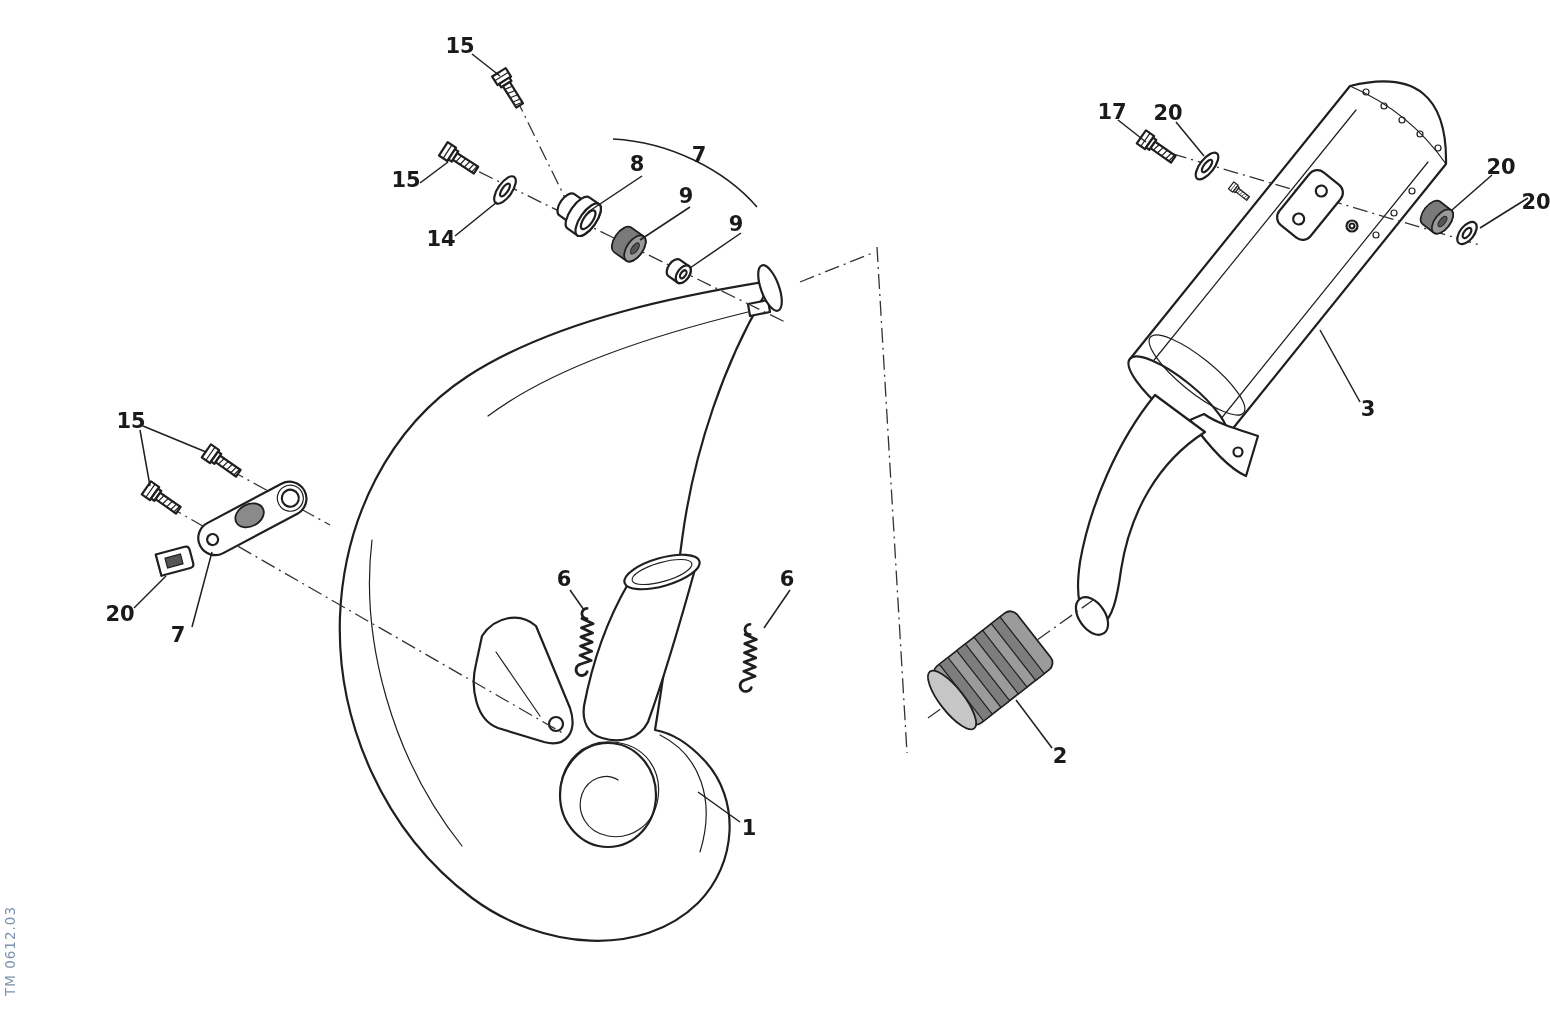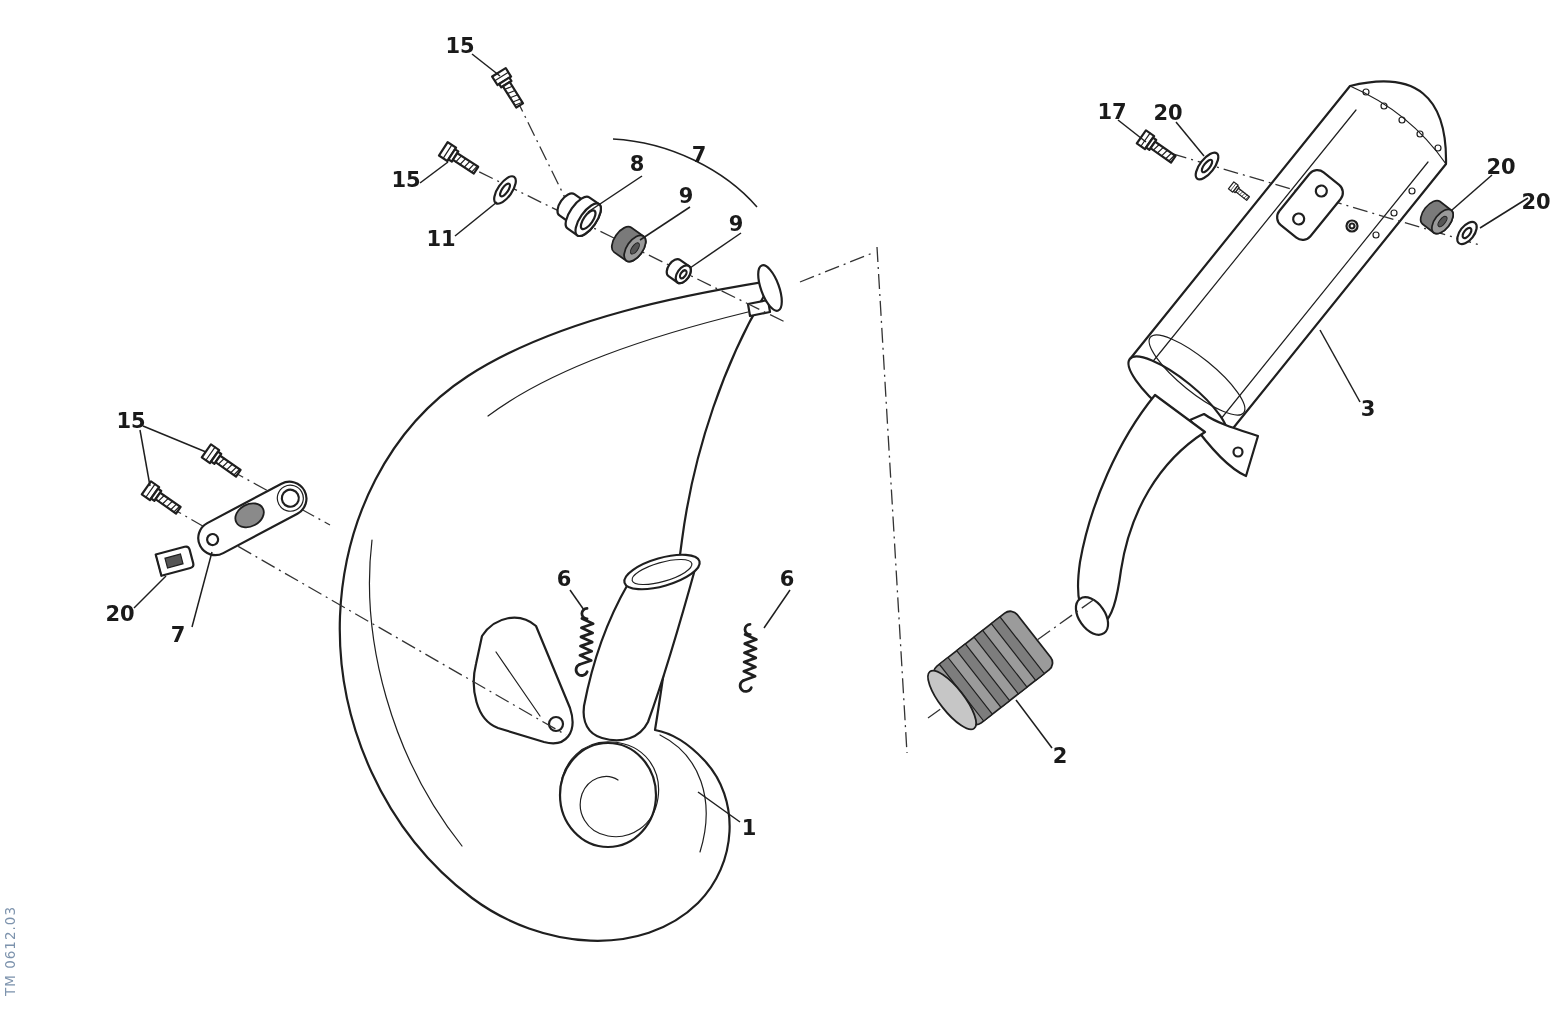--- a/index.html
+++ b/index.html
@@ -205,21 +205,21 @@
       <path class="ld" d="M 1118 120 L 1146 142"></path>
       <path class="ld" d="M 1176 122 L 1204 156"></path>
       <path class="ld" d="M 1492 175 L 1452 210"></path>
       <path class="ld" d="M 1528 198 L 1480 228"></path>
     </g>
   </svg>
 
   <div>
     <div class="lbl" style="left:460px;top:46px">15</div>
     <div class="lbl" style="left:406px;top:180px">15</div>
-    <div class="lbl" style="left:441px;top:239px">11</div>
+    <div class="lbl" style="left:441px;top:239px">14</div>
     <div class="lbl" style="left:637px;top:164px">8</div>
     <div class="lbl" style="left:686px;top:196px">9</div>
     <div class="lbl" style="left:699px;top:155px">7</div>
     <div class="lbl" style="left:736px;top:224px">9</div>
     <div class="lbl" style="left:564px;top:579px">6</div>
     <div class="lbl" style="left:787px;top:579px">6</div>
     <div class="lbl" style="left:749px;top:828px">1</div>
     <div class="lbl" style="left:131px;top:421px">15</div>
     <div class="lbl" style="left:120px;top:614px">20</div>
     <div class="lbl" style="left:178px;top:635px">7</div>

